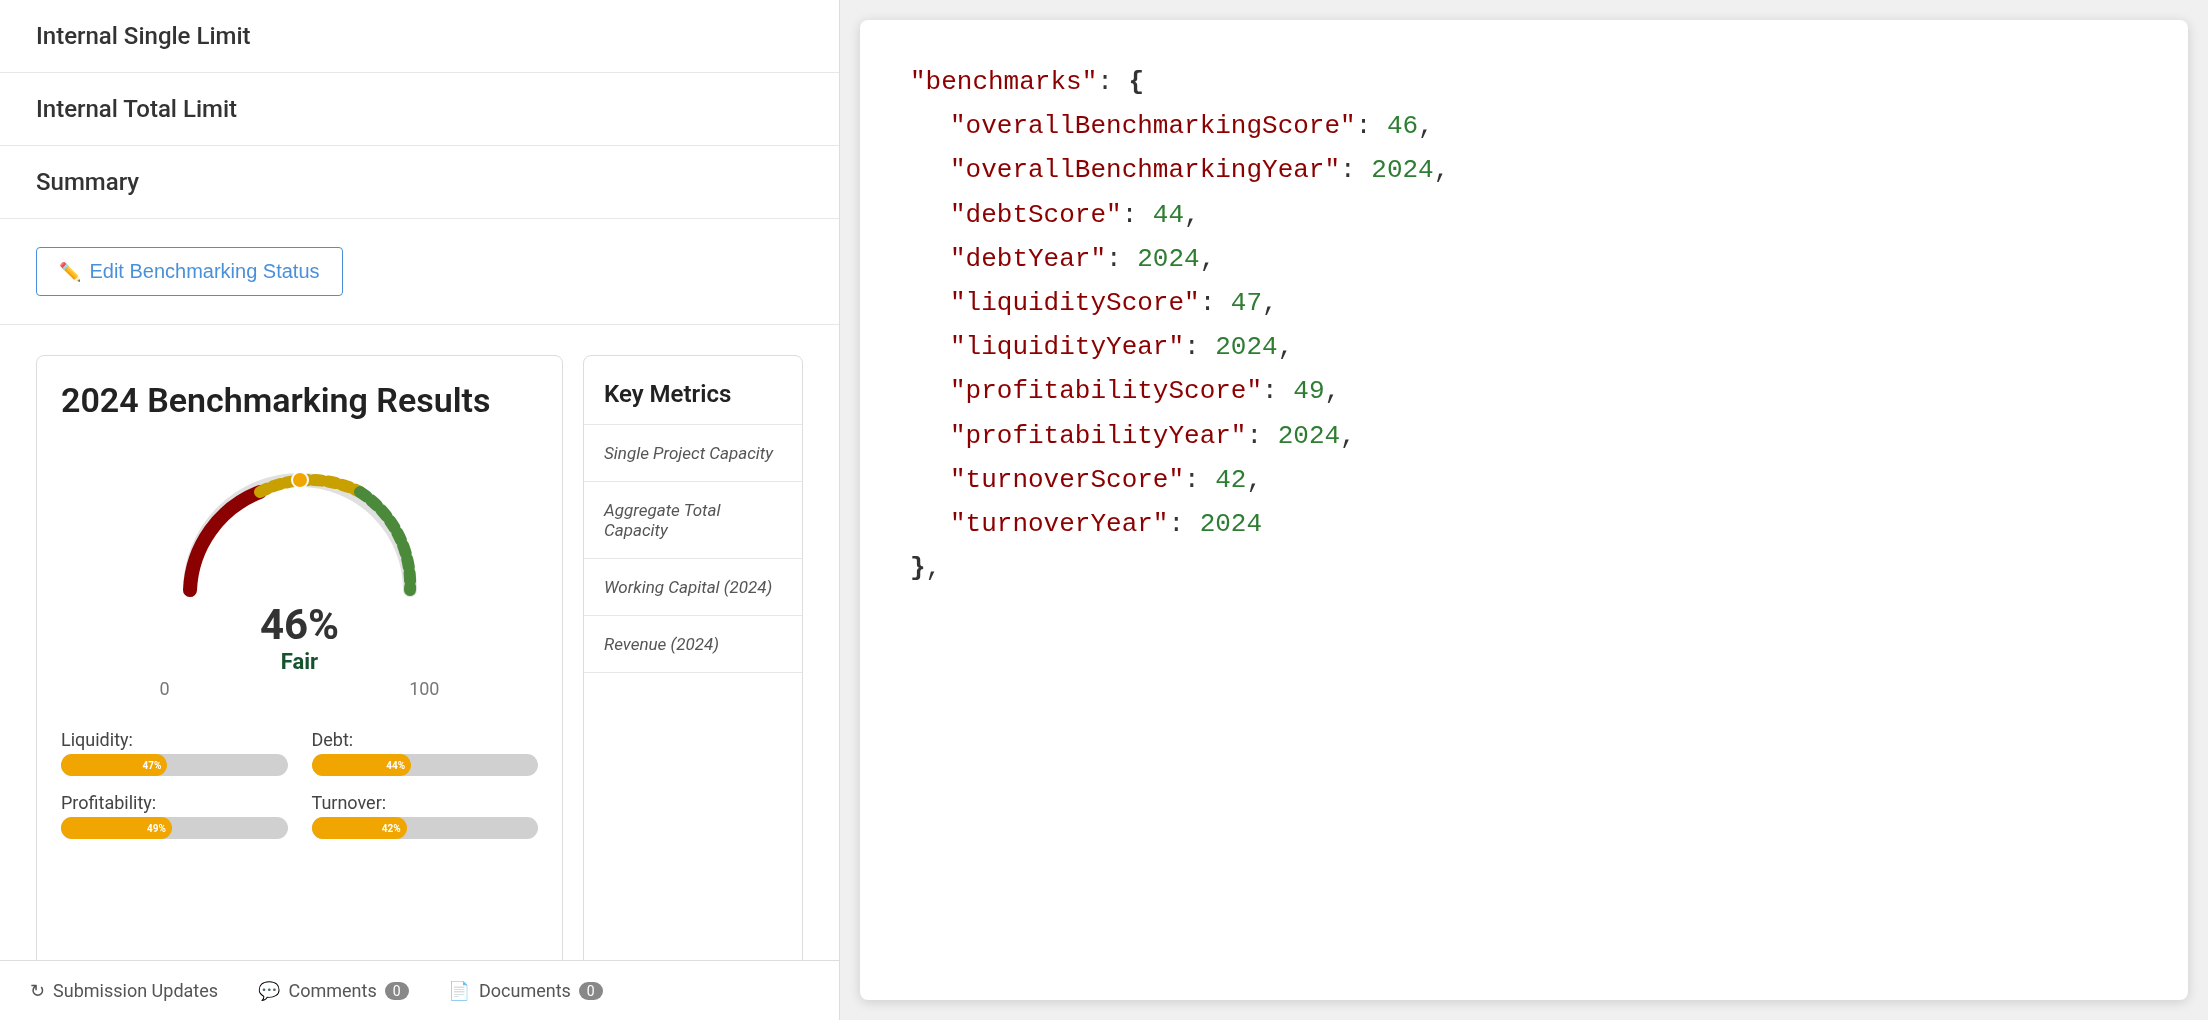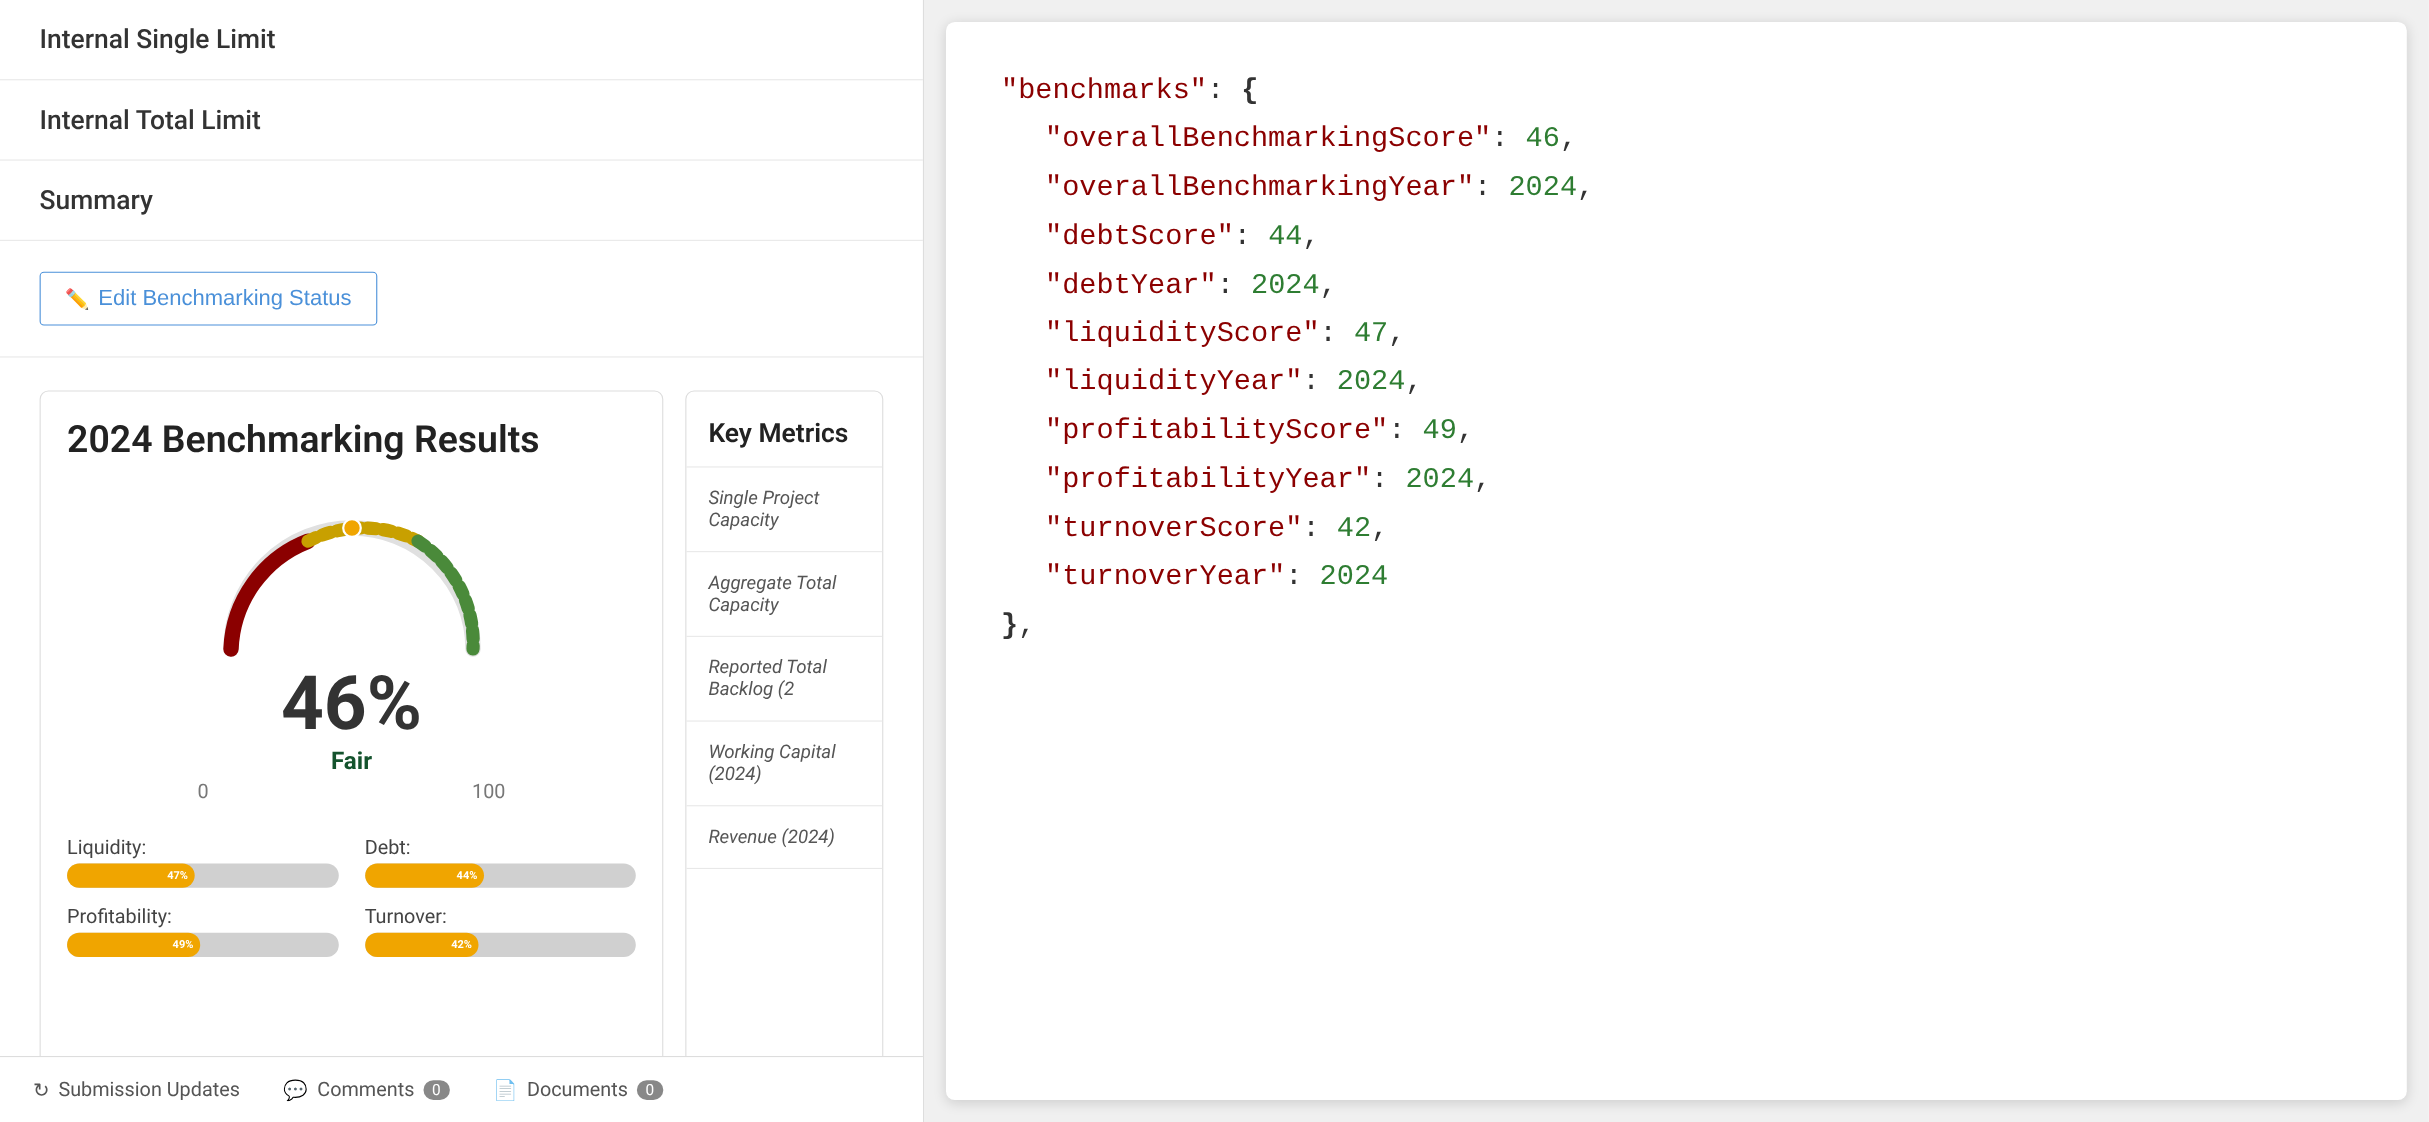--- a/index.html
+++ b/index.html
@@ -88,21 +88,21 @@
       align-items: center;
       margin: 10px 0 20px 0;
     }
 
     .gauge-svg {
       width: 280px;
       height: 160px;
     }
 
     .gauge-percent {
-      font-size: 68px;
+      font-size: 42px;
       font-weight: 700;
       color: #333;
       text-align: center;
       margin-top: -10px;
     }
 
     .gauge-label {
       font-size: 22px;
       color: #14532d;
       text-align: left;
@@ -162,21 +162,21 @@
     }
 
     .bar-value {
       font-size: 10px;
       color: #fff;
       font-weight: 700;
     }
 
     
     .key-metrics-card {
-      width: 180px;
+      width: 220px;
       background: #fff;
       border: 1px solid #ddd;
       border-radius: 8px;
       padding: 24px 0;
       display: flex;
       flex-direction: column;
     }
 
     .key-metrics-title {
       font-size: 24px;
@@ -344,23 +344,20 @@
 
     <div class="key-metrics-card">
       <div class="key-metrics-title">Key Metrics</div>
       <div class="key-metric-item">
         <span>Single Project Capacity</span>
       </div>
       <div class="key-metric-item">
         <span>Aggregate Total Capacity</span>
       </div>
       <div class="key-metric-item">
-        <span>Reported Total Backlog (2</span>
-      </div>
-      <div class="key-metric-item">
         <span>Working Capital (2024)</span>
       </div>
       <div class="key-metric-item">
         <span>Revenue (2024)</span>
       </div>
     </div>
   </div>
 
   <div class="bottom-bar">
     <div class="bottom-item">

